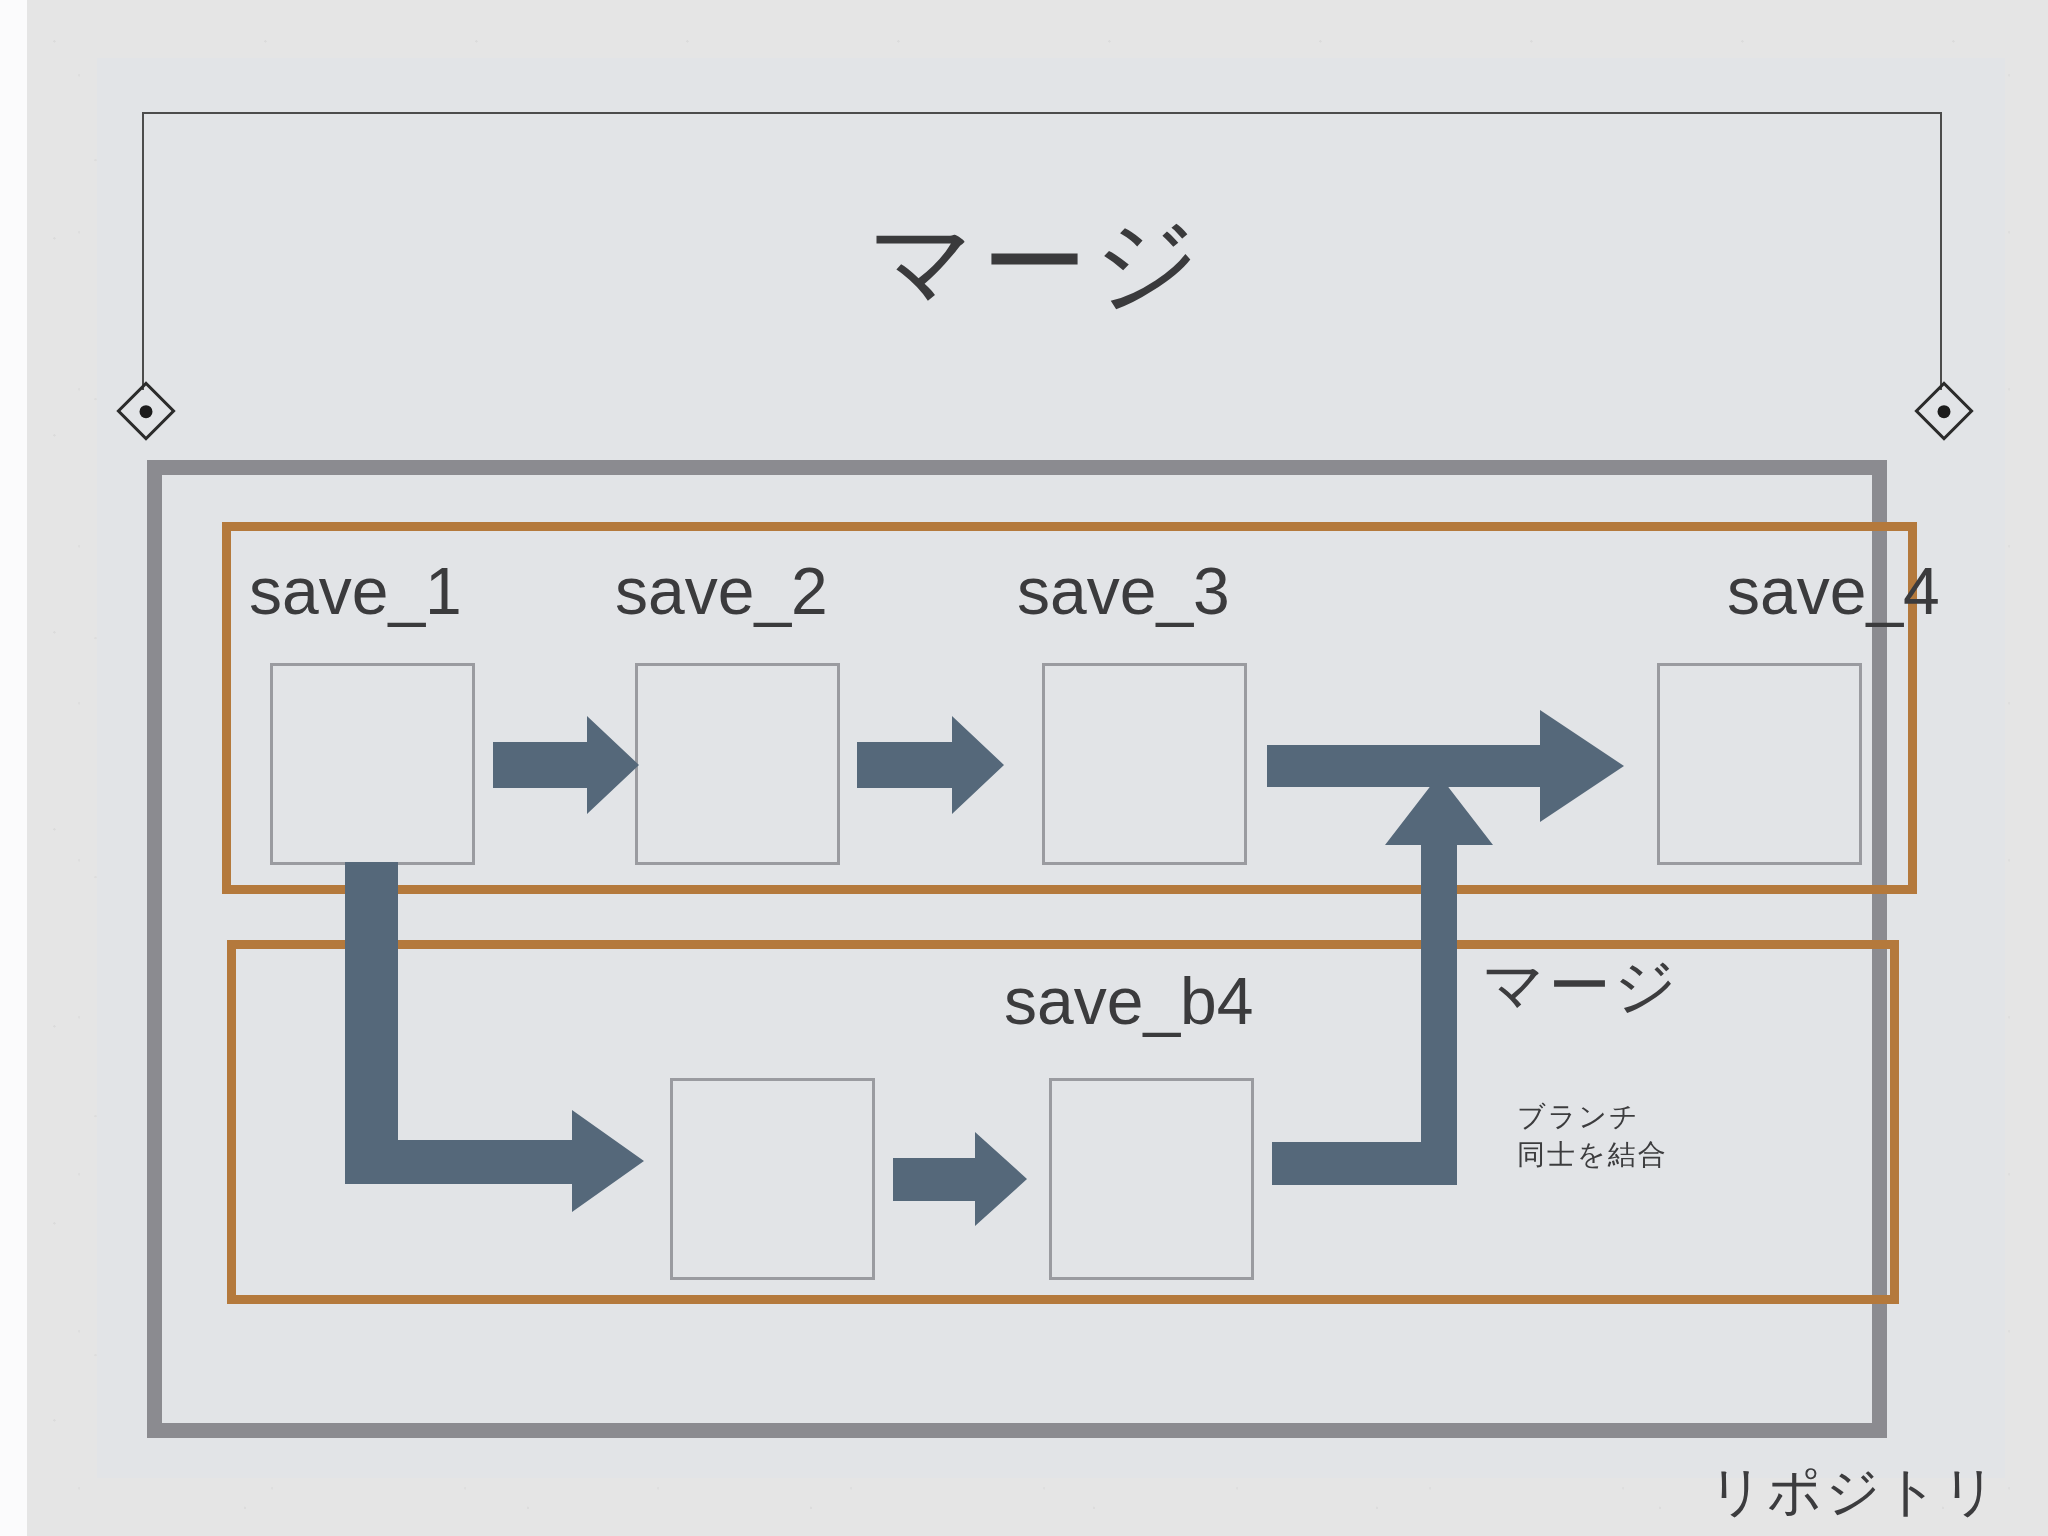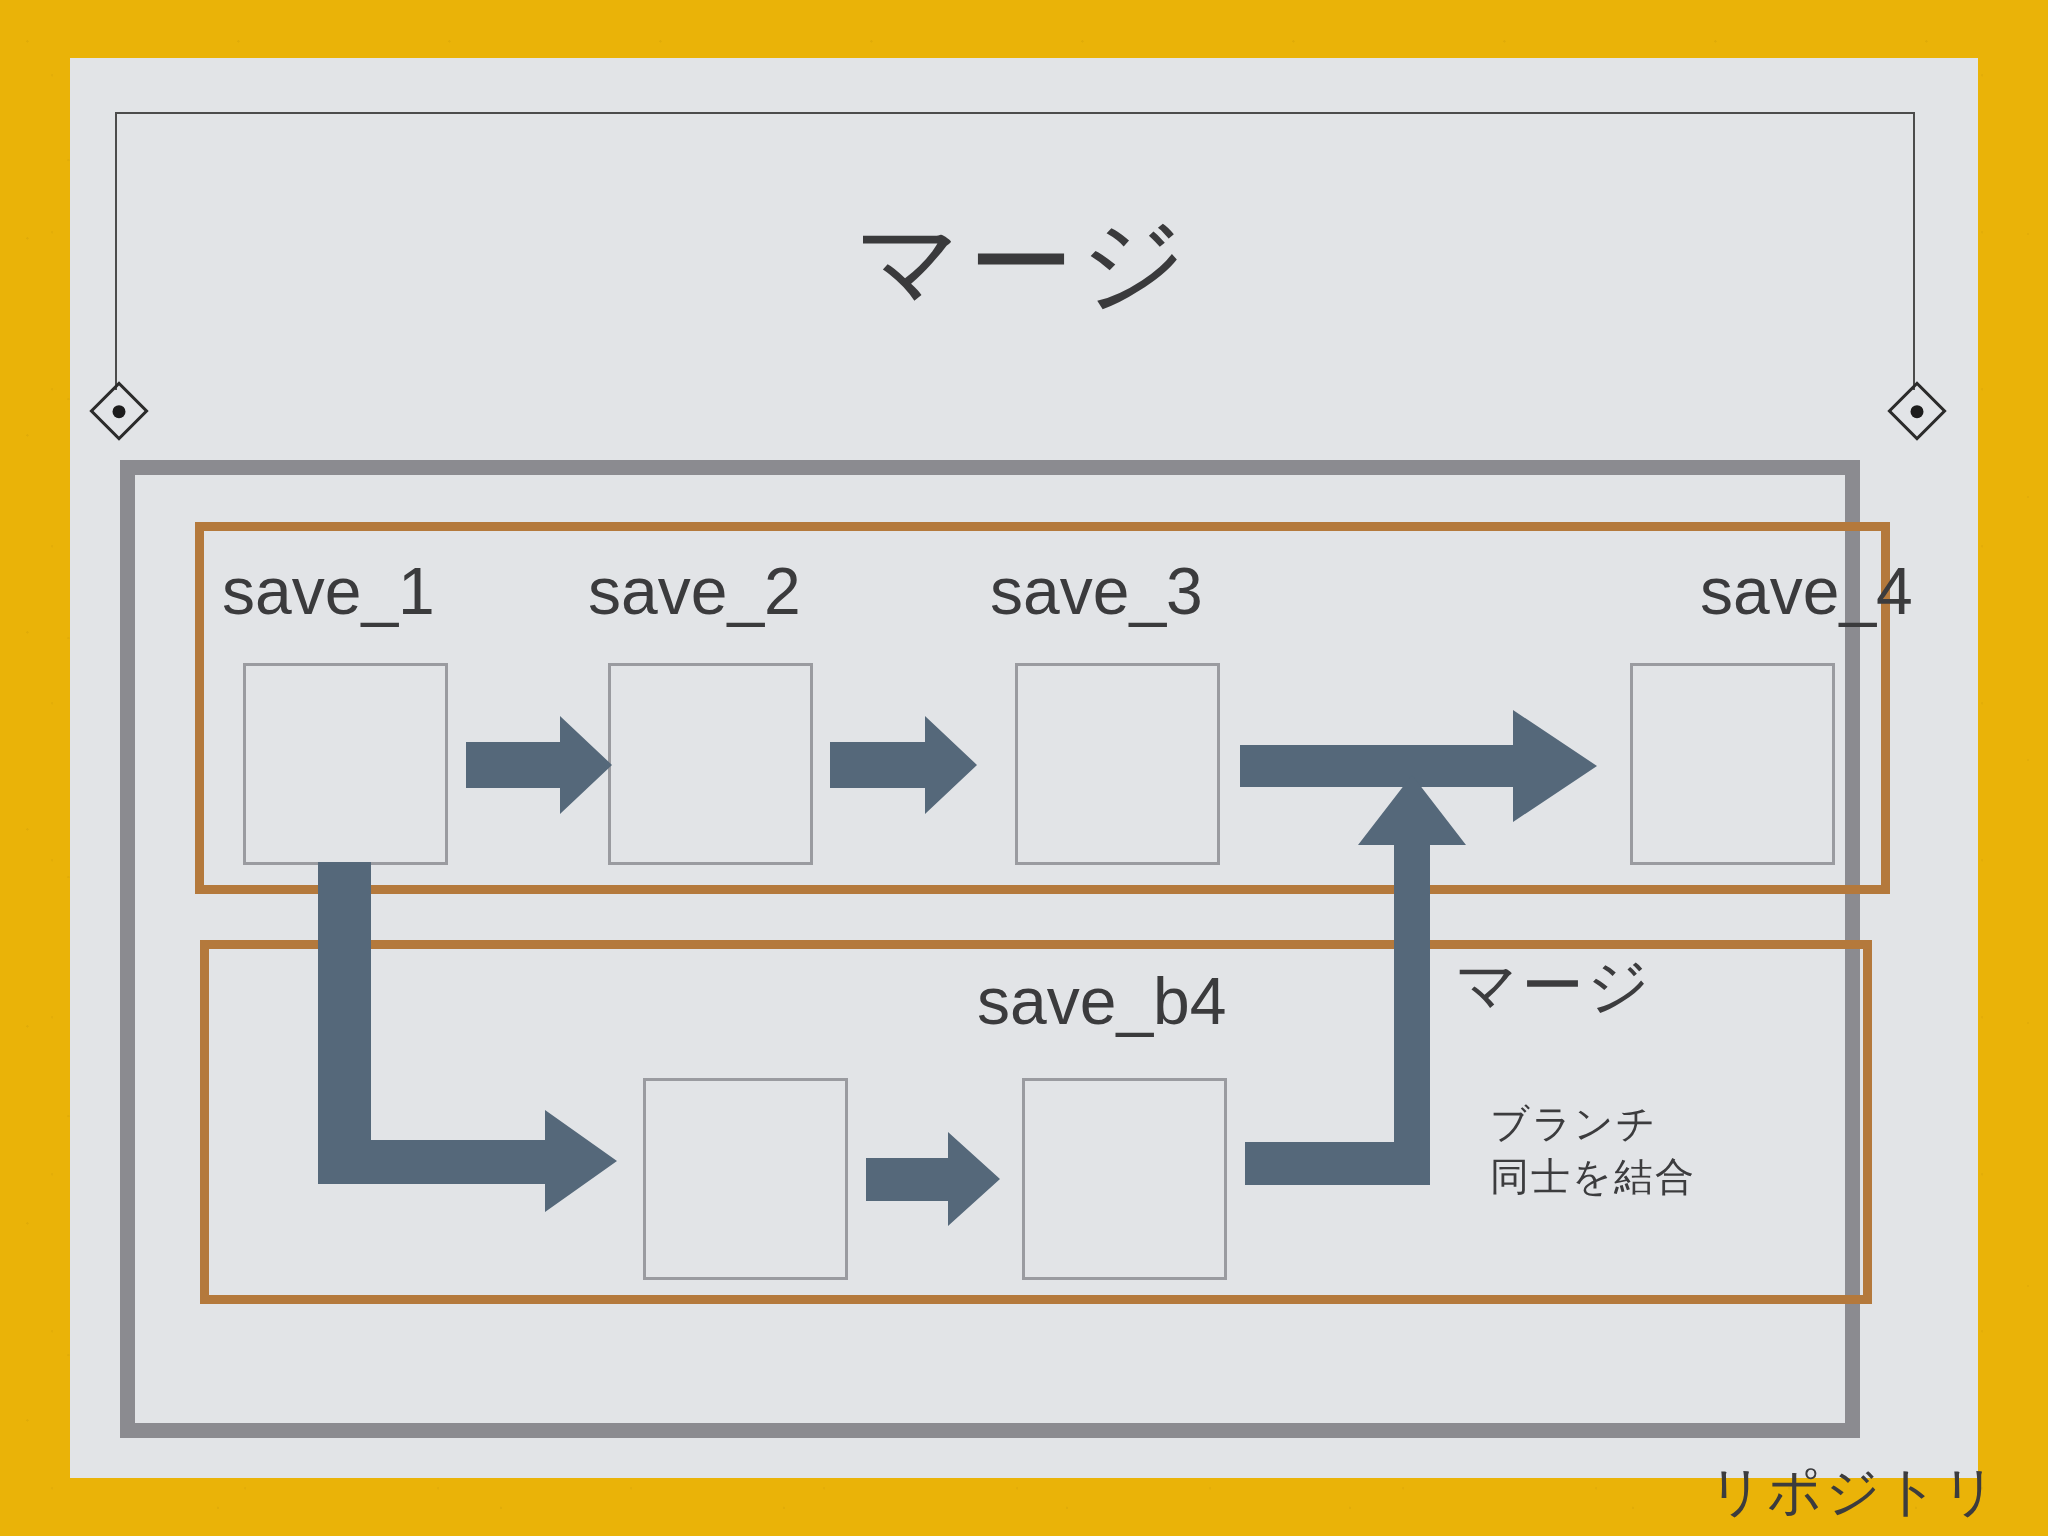--- a/index.html
+++ b/index.html
@@ -12,21 +12,22 @@
     height: 1536px;
     overflow: hidden;
     font-family: "Liberation Sans", "DejaVu Sans", sans-serif;
     position: relative;
   }
 
   
   #slide {
     position: absolute;
     inset: 0;
-    background: #eab308;
+    background: #e5e5e5;
+    margin-left: 27px;
   }
   
   #slide::before {
     content: "";
     position: absolute;
     inset: 0;
     background-image:
       radial-gradient(circle at 13% 21%, rgba(0,0,0,.045) 0 1px, transparent 1.4px),
       radial-gradient(circle at 41% 67%, rgba(0,0,0,.035) 0 1px, transparent 1.4px),
       radial-gradient(circle at 77% 33%, rgba(0,0,0,.04) 0 1px, transparent 1.4px),
@@ -160,21 +161,21 @@
     font-size: 62px;
     color: #3c3c3e;
     letter-spacing: 3px;
     line-height: 1;
     white-space: nowrap;
   }
   #branch-note {
     position: absolute;
     left: 1490px;
     top: 1098px;
-    font-size: 39px;
+    font-size: 28px;
     color: #3c3c3e;
     line-height: 1.35;
     letter-spacing: 2px;
     white-space: nowrap;
   }
 
   
   #connectors {
     position: absolute;
     left: 0;

